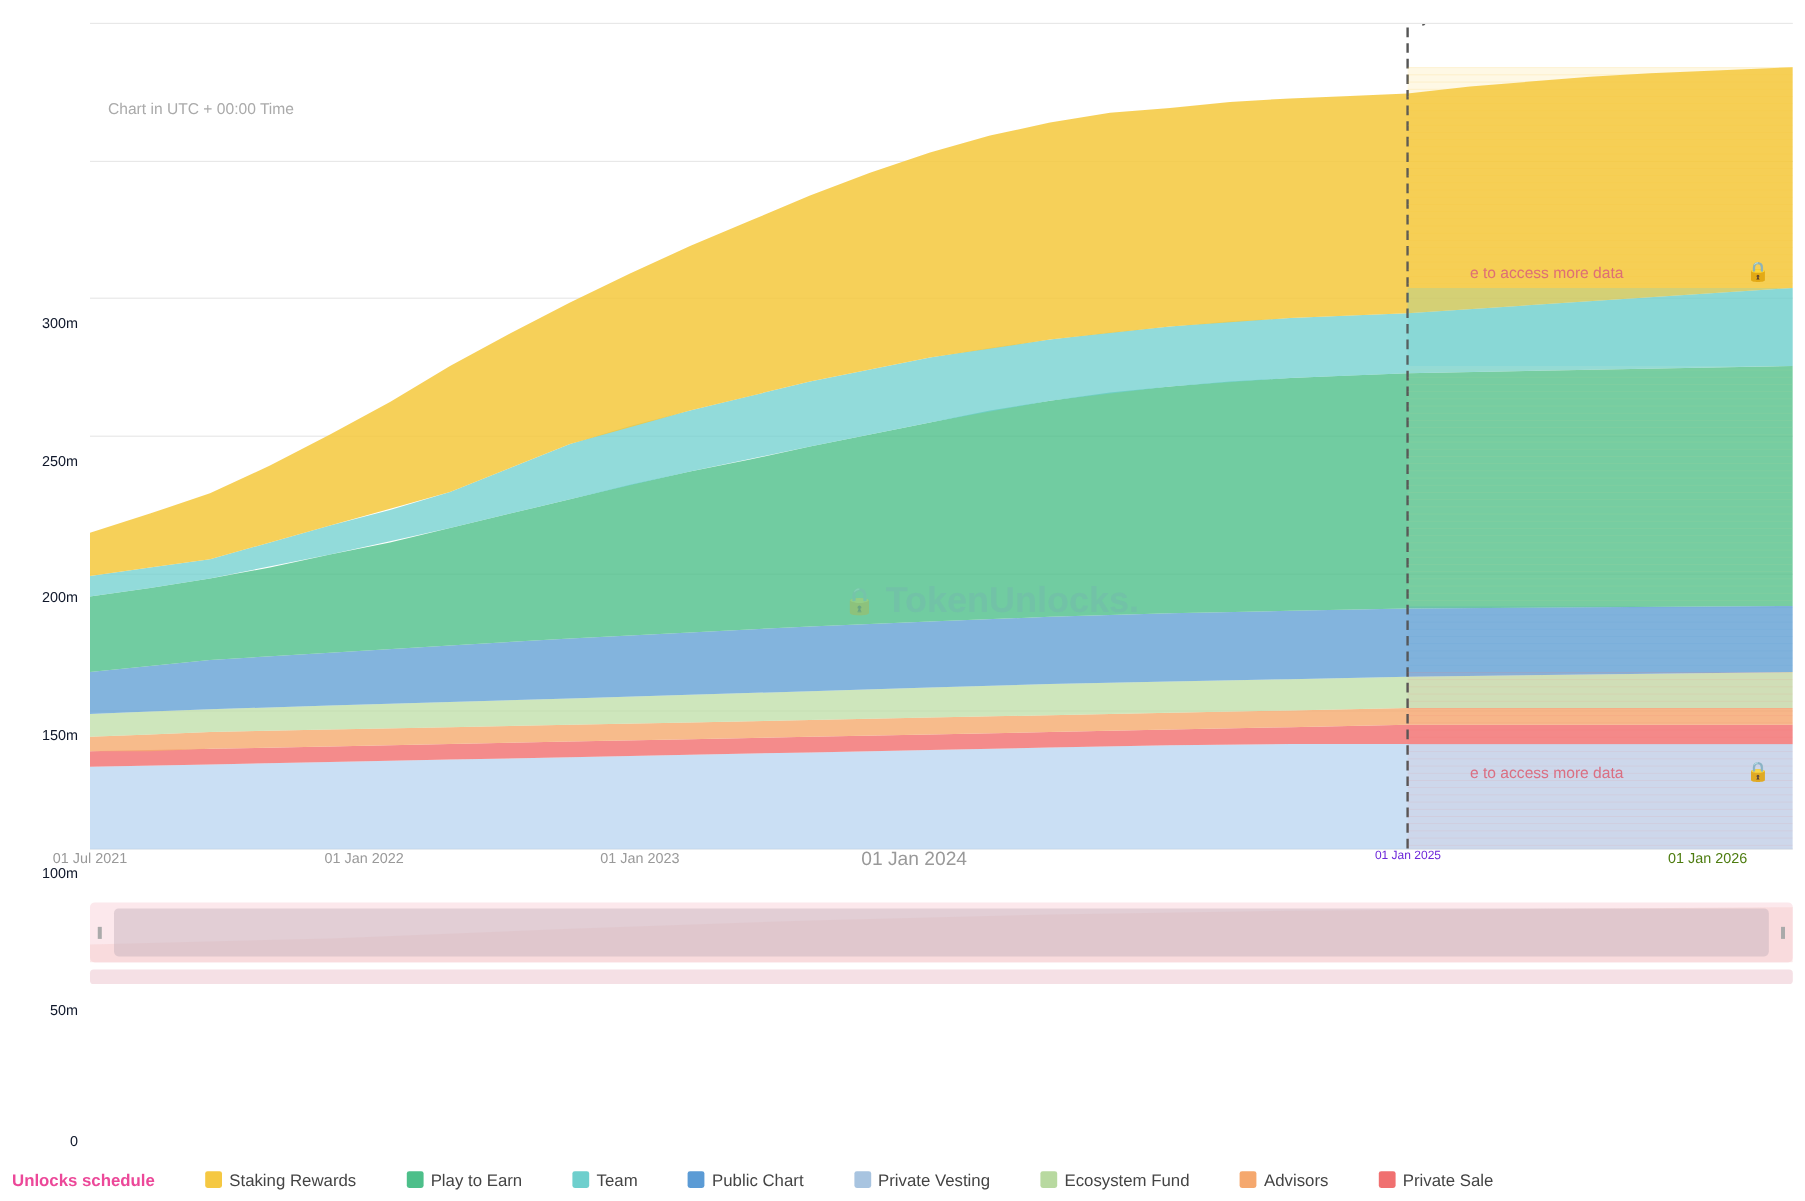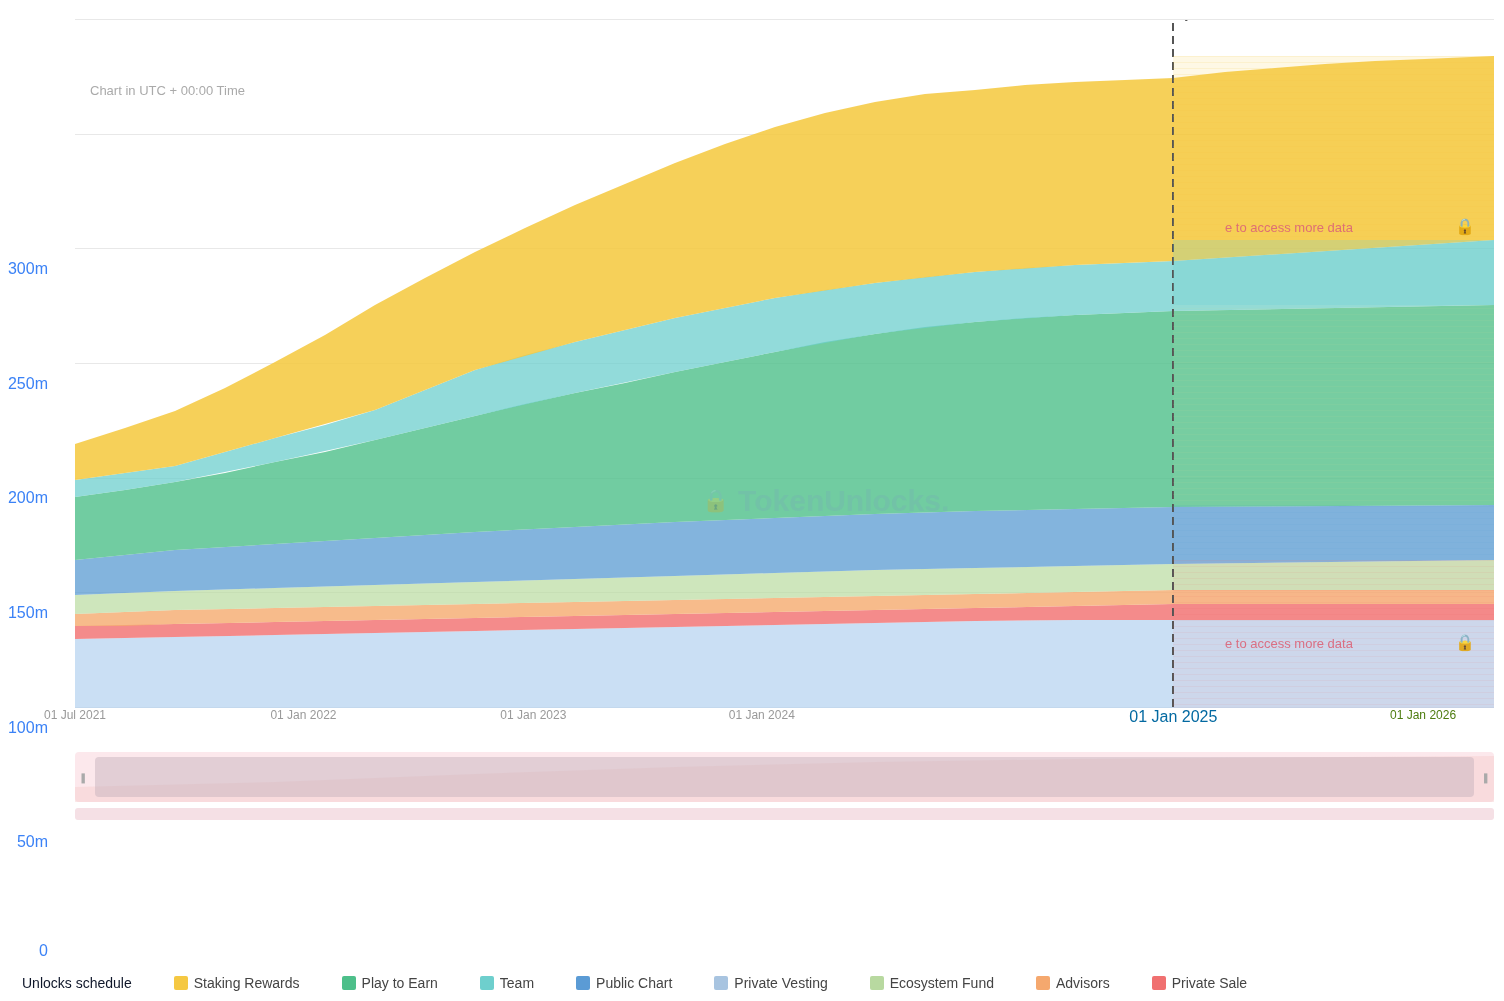--- a/index.html
+++ b/index.html
@@ -31,23 +31,23 @@
     .y-axis {
       position: absolute;
       left: 0;
       top: 0;
       bottom: 30px;
       width: 70px;
     }
 
     .y-label {
       position: absolute;
-      right: 22px;
-      font-size: 16px;
-      color: #3b82f6;
+      right: 5px;
+      font-size: 12px;
+      color: #0f172a;
       transform: translateY(50%);
     }
 
     .watermark {
       position: absolute;
       top: 50%;
       left: 50%;
       transform: translate(-20%, -50%);
       font-size: 28px;
       color: rgba(150,180,200,0.3);
@@ -124,23 +124,22 @@
       flex-shrink: 0;
     }
 
     .legend-label-text {
       font-size: 14px;
       color: #444;
     }
 
     .legend-title {
       font-size: 14px;
-      color: #0f172a;
-      font-weight: 400;
-      margin-left: 12px;
+      color: #ec4899;
+      font-weight: 700;
     }
   </style>
 </head>
 <body>
 
 <div class="chart-container">
 
   <div class="y-axis">
     <div class="y-label" style="bottom: calc(688px * 1.0 + 20px - 6px);">300m</div>
     <div class="y-label" style="bottom: calc(688px * 0.833 + 20px - 6px);">250m</div>
@@ -224,22 +223,22 @@
 
   <div class="watermark">
     <span style="font-size:22px;color:rgba(120,160,190,0.25);">🔒</span>
     <span style="font-weight:700;color:rgba(120,160,190,0.22);font-size:30px;">TokenUnlocks.</span>
   </div>
 
   <div style="position:absolute;top:708px;left:75px;right:10px;height:25px;">
     <div style="position:absolute;left:0%;transform:translateX(-50%);font-size:12px;color:#999;">01 Jul 2021</div>
     <div style="position:absolute;left:16.1%;transform:translateX(-50%);font-size:12px;color:#999;">01 Jan 2022</div>
     <div style="position:absolute;left:32.3%;transform:translateX(-50%);font-size:12px;color:#999;">01 Jan 2023</div>
-    <div style="position:absolute;left:48.4%;transform:translateX(-50%);font-size:12px;color:#999;">01 Jan 2024</div>
-    <div style="position:absolute;left:77.4%;transform:translateX(-50%);font-size:16px;color:#0369a1;">01 Jan 2025</div>
+    <div style="position:absolute;left:48.4%;transform:translateX(-50%);font-size:16px;color:#999;">01 Jan 2024</div>
+    <div style="position:absolute;left:77.4%;transform:translateX(-50%);font-size:10px;color:#6d28d9;">01 Jan 2025</div>
     <div style="position:absolute;left:95%;transform:translateX(-50%);font-size:12px;color:#4d7c0f;">01 Jan 2026</div>
   </div>
 
   <div style="position:absolute;top:752px;left:75px;right:10px;height:55px;">
     <div class="scrollbar-track">
 
       <svg width="100%" height="100%" viewBox="0 0 1419 50" preserveAspectRatio="none" style="position:absolute;top:0;left:0;">
         <polygon points="0,50 0,35 200,30 400,22 600,15 800,10 1000,7 1419,4 1419,50" fill="rgba(245,200,200,0.4)"></polygon>
       </svg>
       <div class="scrollbar-left-btn">❚</div>

